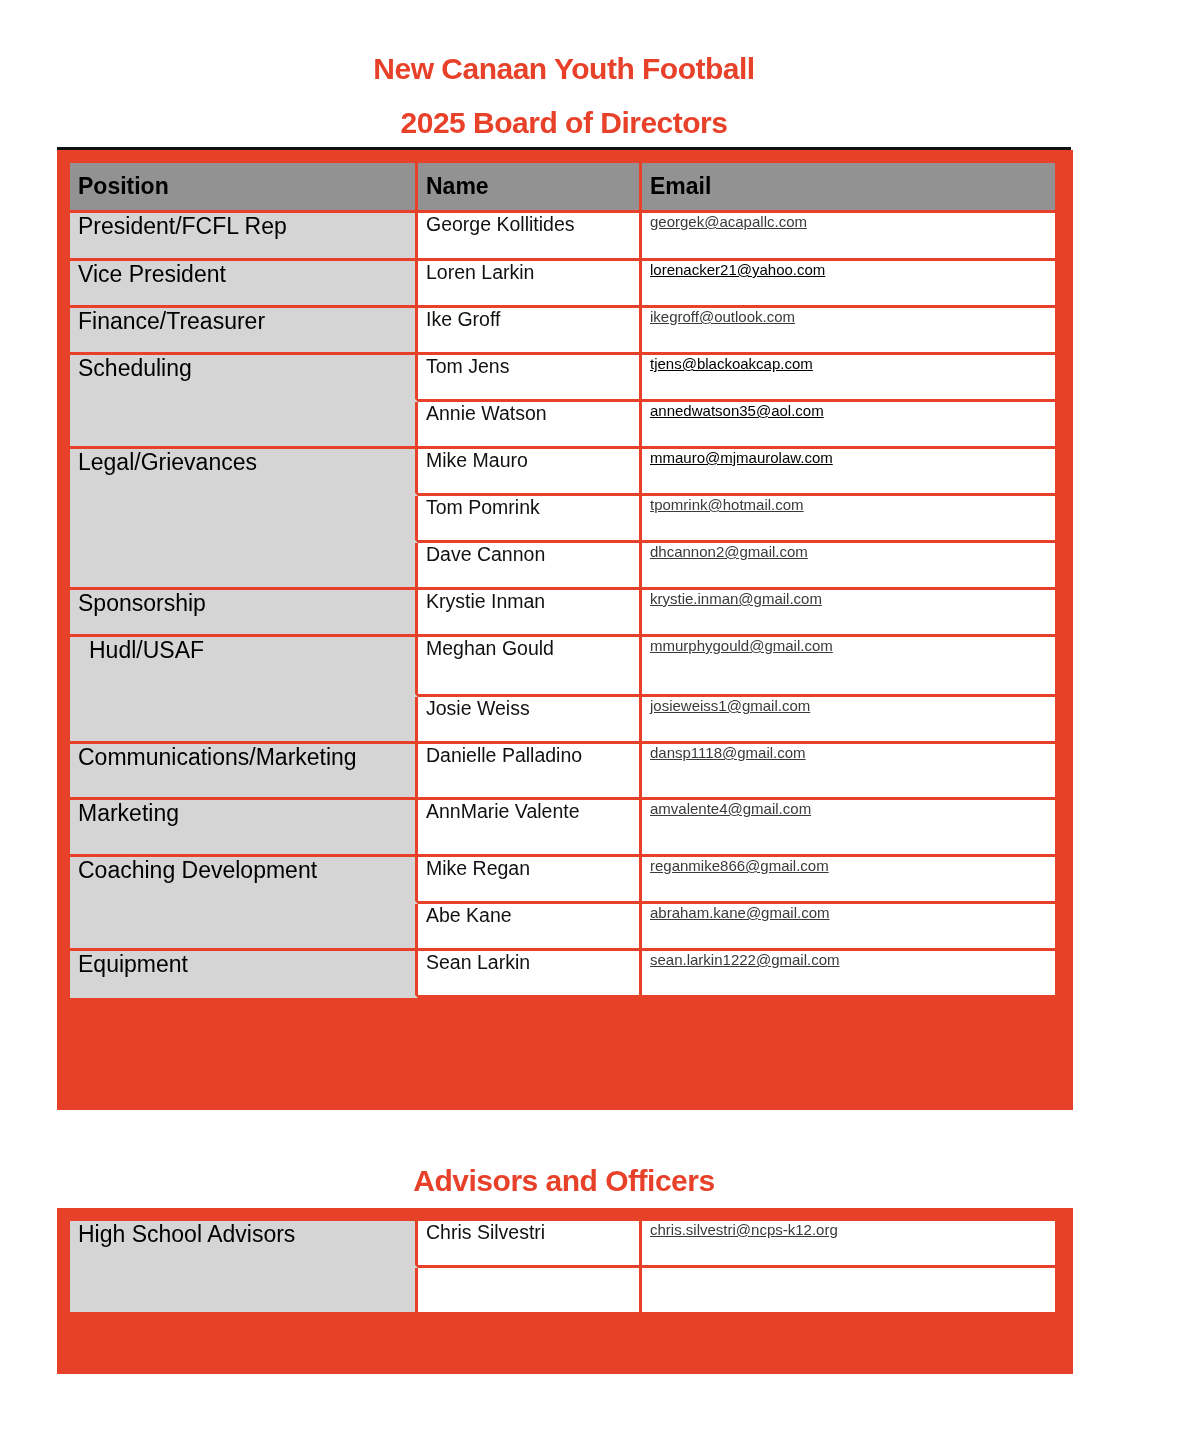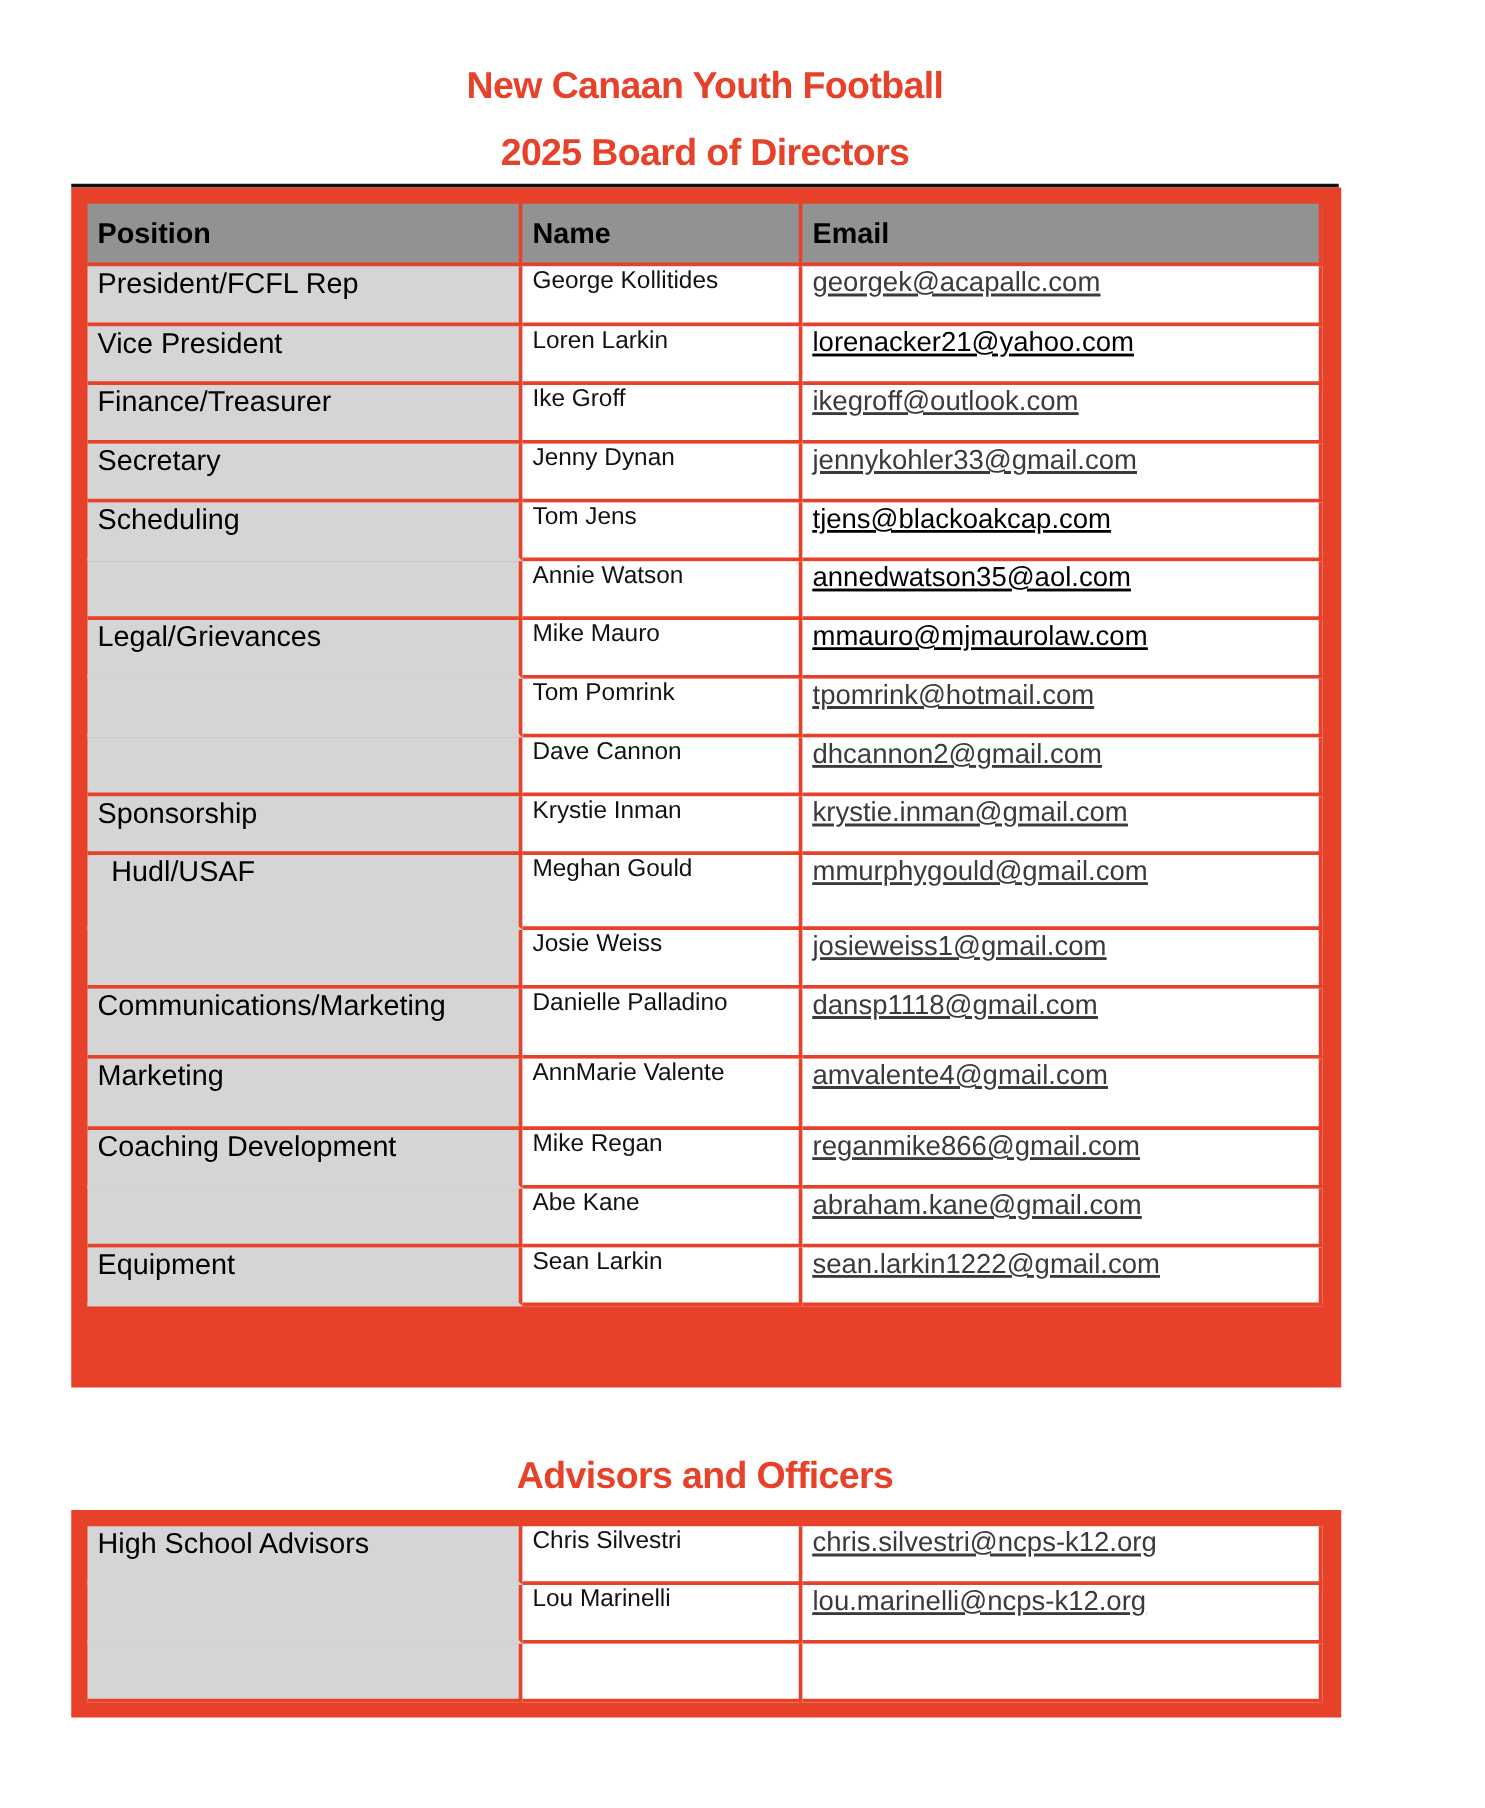--- a/index.html
+++ b/index.html
@@ -21,21 +21,21 @@
     box-sizing: border-box; padding: 0 8px; vertical-align: top; text-align: left;
     border-right: 3px solid #e8412a; border-bottom: 3px solid #e8412a;
   }
   table.board th {
     background: #929292; color: #000; font-weight: bold; font-size: 23px;
     height: 50px; padding-top: 10px;
   }
   td.pos { background: #d5d5d5; color: #000; font-weight: normal; font-size: 23px; padding-top: 12px; }
   td.pos.cont { padding-top: 0; }
   td.name { background: #fff; color: #111; font-size: 19.5px; padding-top: 9px; }
-  td.email { background: #fff; font-size: 22px; padding-top: 11px; text-decoration: underline; }
+  td.email { background: #fff; font-size: 15px; padding-top: 11px; }
   td.email span { text-decoration: underline; color: #3a3a3a; }
   td.email span.dark { color: #000; }
   .col-pos { width: 348px; }
   .col-name { width: 224px; }
   .col-email { width: 416px; }
   td.last-col, th.last-col { border-right: none; }
 </style>
 </head>
 <body>
 
@@ -66,25 +66,20 @@
         </tr>
         <tr style="height: 47px;">
           <td class="pos">Vice President</td>
           <td class="name">Loren Larkin</td>
           <td class="email last-col"><span class="dark">lorenacker21@yahoo.com</span></td>
         </tr>
         <tr style="height: 47px;">
           <td class="pos">Finance/Treasurer</td>
           <td class="name">Ike Groff</td>
           <td class="email last-col"><span class="">ikegroff@outlook.com</span></td>
-        </tr>
-        <tr style="height: 47px;">
-          <td class="pos">Secretary</td>
-          <td class="name">Jenny Dynan</td>
-          <td class="email last-col"><span class="">jennykohler33@gmail.com</span></td>
         </tr>
         <tr style="height: 47px;">
           <td class="pos" style="border-bottom: 3px solid rgb(213, 213, 213);">Scheduling</td>
           <td class="name">Tom Jens</td>
           <td class="email last-col"><span class="dark">tjens@blackoakcap.com</span></td>
         </tr>
         <tr style="height: 47px;">
           <td class="pos cont"></td>
           <td class="name">Annie Watson</td>
           <td class="email last-col"><span class="dark">annedwatson35@aol.com</span></td>
@@ -157,24 +152,19 @@
         <col class="col-name">
         <col class="col-email">
       </colgroup>
     <tbody id="adv-body">
         <tr style="height: 47px;">
           <td class="pos" style="border-bottom: 3px solid rgb(213, 213, 213);">High School Advisors</td>
           <td class="name">Chris Silvestri</td>
           <td class="email last-col"><span class="">chris.silvestri@ncps-k12.org</span></td>
         </tr>
         <tr style="height: 47px;">
-          <td class="pos cont" style="border-bottom: 3px solid rgb(213, 213, 213);"></td>
-          <td class="name">Lou Marinelli</td>
-          <td class="email last-col"><span class="">lou.marinelli@ncps-k12.org</span></td>
-        </tr>
-        <tr style="height: 47px;">
           <td class="pos cont"></td>
           <td class="name"></td>
           <td class="email last-col"><span class=""></span></td>
         </tr>
       </tbody>
   </table>
 </div>
 
 </body></html>

